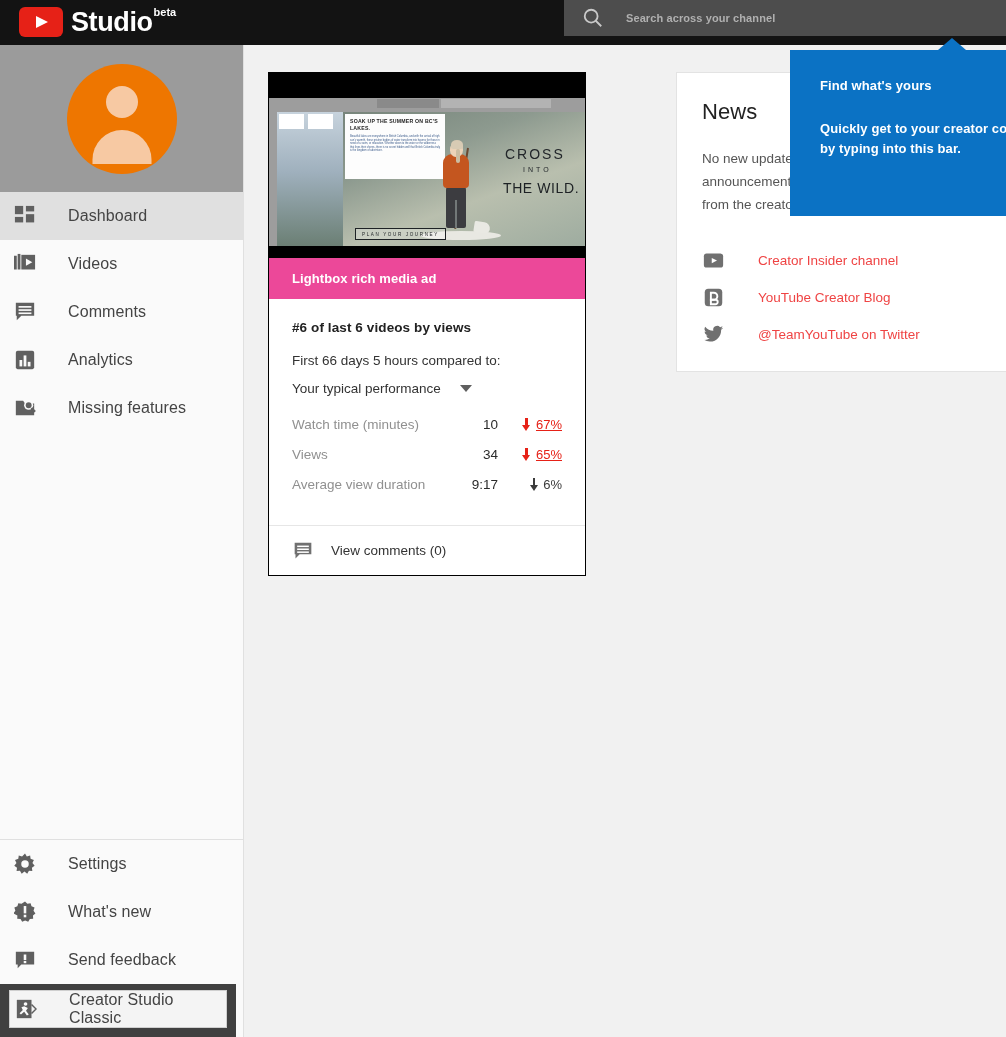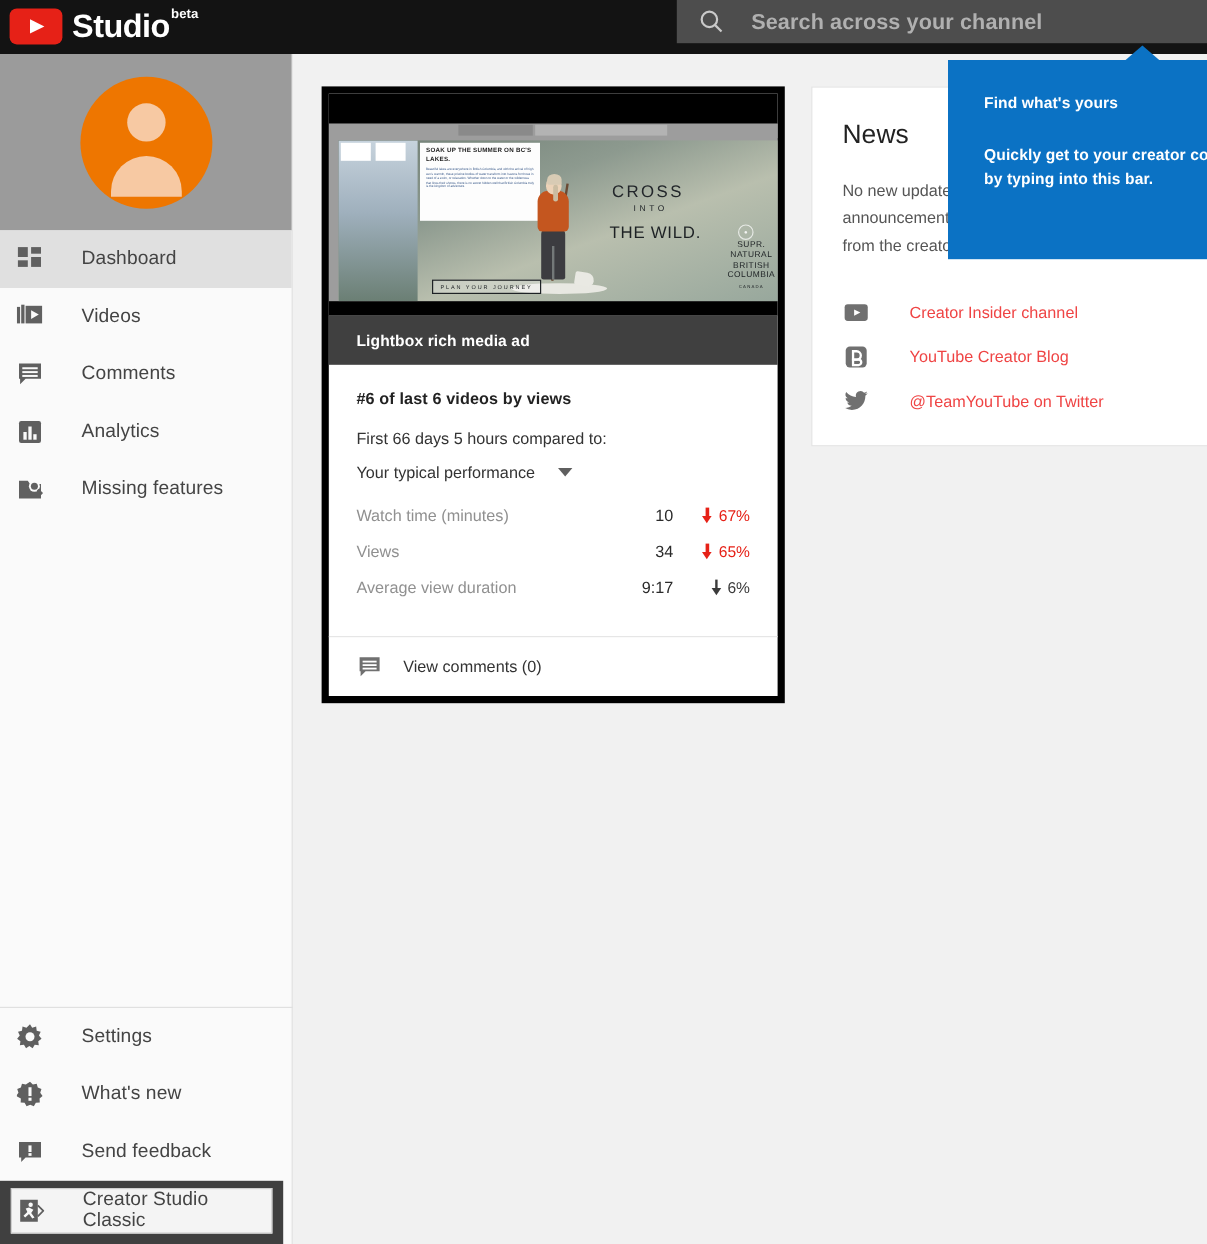--- a/index.html
+++ b/index.html
@@ -12,21 +12,21 @@
   #app { position: relative; width: 1006px; height: 1037px; }
 
   
   .topbar {
     position: absolute; top: 0; left: 0;
     width: 1006px; height: 45px;
     background: #131313;
     z-index: 40;
   }
   .brand {
-    position: absolute; left: 8px; top: 5px;
+    position: absolute; left: 19px; top: 5px;
     display: flex; align-items: flex-start;
   }
   .yt-logo {
     width: 44px; height: 30px; background: #e62117;
     border-radius: 6px; position: relative;
     margin-top: 2px;
   }
   .yt-logo::after {
     content: ""; position: absolute;
     left: 17px; top: 9px;
@@ -49,21 +49,21 @@
     width: 442px; height: 36px;
     background: #4d4d4d;
     display: flex; align-items: center;
   }
   .search-ico {
     width: 22px; height: 22px; margin-left: 18px;
     flex: 0 0 auto;
   }
   .search-ico svg { display: block; }
   .search-ph {
-    color: #b0b0b0; font-size: 18px; font-weight: bold;
+    color: #b0b0b0; font-size: 11px; font-weight: bold;
     margin-left: 22px; letter-spacing: 0.1px; text-align: center;
   }
 
   
   .sidebar {
     position: absolute; left: 0; top: 45px;
     width: 244px; height: 992px;
     background: #fafafa;
     border-right: 1px solid #e0e0e0;
     z-index: 20;
@@ -127,23 +127,23 @@
   
   .main {
     position: absolute; left: 245px; top: 45px;
     width: 761px; height: 992px;
     background: #f1f1f1;
   }
 
   
   .video-card {
     position: absolute; left: 23px; top: 27px;
-    width: 386px;
+    width: 318px;
     background: #fff;
-    border: 6px solid #000000;
+    border: 1px solid #000000;
   }
   .thumb-wrap {
     width: 100%; height: 185px;
     background: #000; position: relative; overflow: hidden;
   }
   .thumb-inner {
     position: absolute; left: 0; top: 25px;
     width: 386px; height: 148px;
     background: #9d9d9d; overflow: hidden;
   }
@@ -258,21 +258,21 @@
     padding: 2.5px 6px; background: rgba(255,255,255,0.28);
   }
   .ad-circle {
     position: absolute; right: 24px; top: 70px;
     width: 13px; height: 13px; border-radius: 50%;
     border: 0.7px solid rgba(255,255,255,0.7);
     color: rgba(255,255,255,0.85); font-size: 5px;
     text-align: center; line-height: 13px;
   }
   .video-title-bar {
-    background: #404040; color: #fff;
+    background: #ec4899; color: #fff;
     font-size: 13px; font-weight: bold;
     padding: 13px 0 13px 23px;
     letter-spacing: 0.1px;
   }
   .card-body { padding: 21px 23px 0 23px; }
   .rank-line { font-size: 13.5px; color: #222; font-weight: bold; letter-spacing: 0.1px; }
   .compare-line { font-size: 13.5px; color: #333; margin-top: 18px; }
   .compare-select {
     display: flex; align-items: center; margin-top: 13px; cursor: pointer;
   }
@@ -302,21 +302,21 @@
   .arrow-down::before {
     content: ""; position: absolute; left: 3.3px; top: 0;
     width: 2.4px; height: 8px; background: currentColor;
   }
   .arrow-down::after {
     content: ""; position: absolute; left: 0.5px; top: 7px;
     border-left: 4px solid transparent;
     border-right: 4px solid transparent;
     border-top: 6px solid currentColor;
   }
-  .delta-red { color: #e62117; }
+  .delta-red { color: #e62117; text-decoration: underline; }
   .delta-grey { color: #3b3b3b; }
   .card-footer {
     border-top: 1px solid #e6e6e6;
     display: flex; align-items: center;
     height: 50px; padding-left: 23px; cursor: pointer;
   }
   .footer-label { font-size: 13.5px; color: #333; margin-left: 17px; }
 
   
   .news-card {

